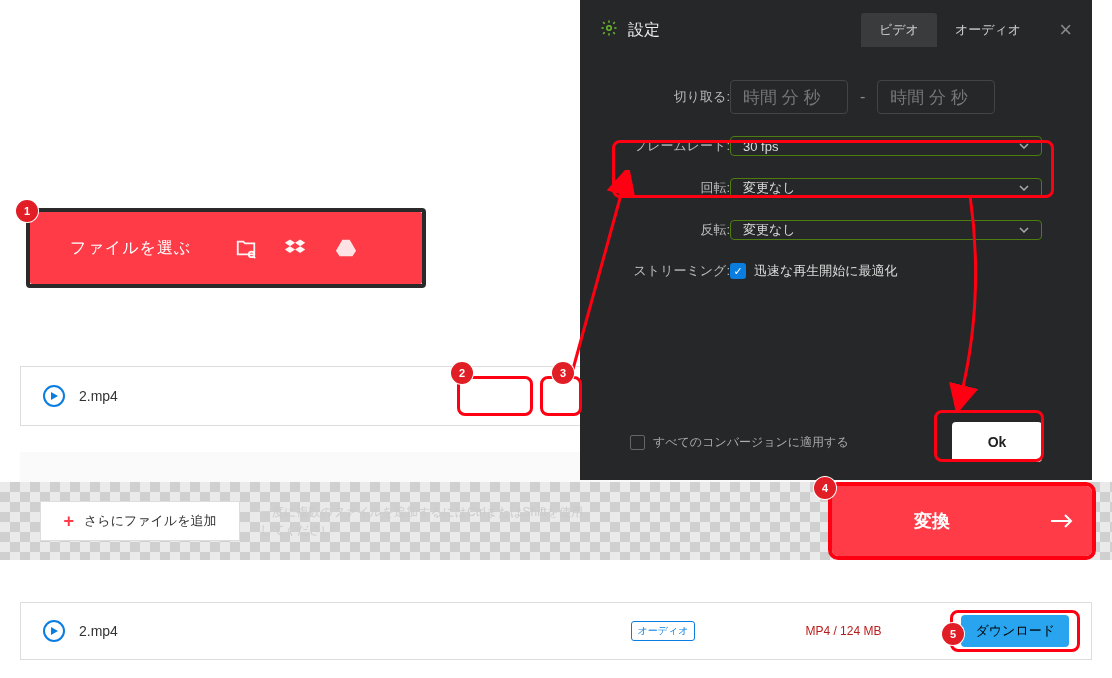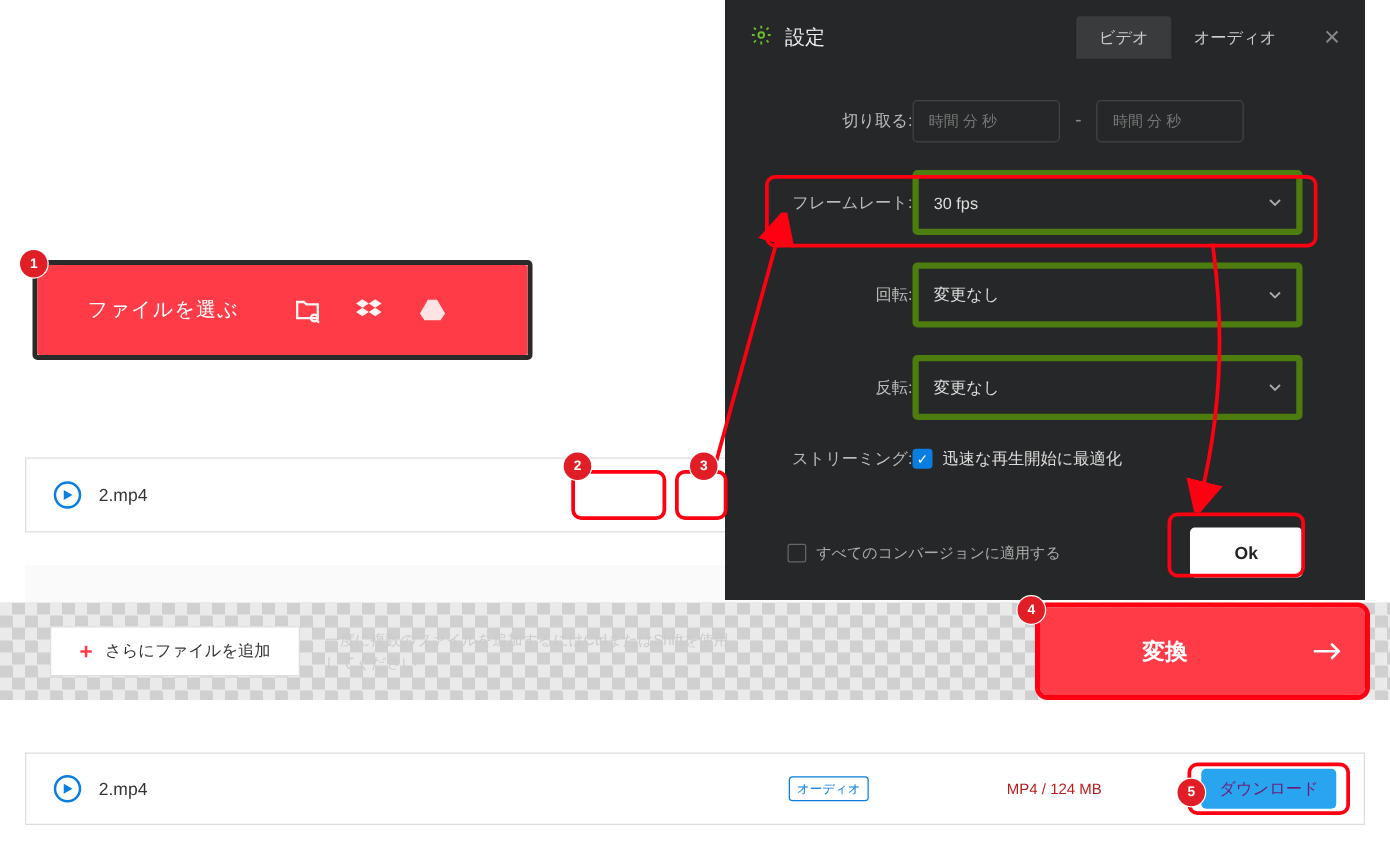--- a/index.html
+++ b/index.html
@@ -38,37 +38,37 @@
 
 .convert-wrap { position: absolute; top: 482px; left: 828px; width: 268px; height: 78px; border: 4px solid #ff0012; border-radius: 10px; z-index: 12; }
 .convert-btn { width: 100%; height: 100%; background: #ff3b47; color: #fff; display: flex; align-items: center; font-size: 18px; font-weight: 600; border-radius: 6px; }
 .convert-btn .txt { flex: 1; text-align: center; }
 .convert-btn .arrow { width: 60px; height: 100%; display: flex; align-items: center; justify-content: center; }
 
 
 .done-panel { position: absolute; top: 602px; left: 20px; width: 1072px; height: 58px; border: 1px solid #ddd; background: #fff; display: flex; align-items: center; padding: 0 22px; }
 .status-pill { border: 1px solid #0a7de0; color: #0a7de0; font-size: 10px; padding: 2px 6px; border-radius: 3px; margin-left: auto; }
 .meta { margin-left: 110px; font-size: 12px; color: #b91c1c; }
-.download-btn { margin-left: 80px; background: #29a5f0; color: #701a75; font-size: 13px; padding: 7px 14px; border-radius: 4px; }
+.download-btn { margin-left: 80px; background: #29a5f0; color: #000000; font-size: 13px; padding: 7px 14px; border-radius: 4px; }
 
 
 .modal { position: absolute; top: 0; left: 580px; width: 512px; height: 480px; background: #262728; color: #ccc; z-index: 20; padding: 0 0 0 0; }
 .modal-head { display: flex; align-items: center; height: 60px; padding: 0 20px; }
 .modal-head .gear { color: #6abd2b; margin-right: 10px; }
 .modal-head .ttl { font-size: 16px; color: #eee; flex: 1; }
 .tab { padding: 8px 18px; font-size: 13px; color: #ccc; border-radius: 3px 3px 0 0; }
 .tab.active { background: #3a3b3c; }
 .close-x { margin-left: 20px; font-size: 22px; color: #888; }
 .modal-body { padding: 20px 50px 0 50px; }
 .frm-row { display: flex; align-items: center; margin-bottom: 22px; text-align: right; }
 .frm-label { width: 100px; font-size: 13px; color: #bbb; }
 .trim-inputs { display: flex; align-items: center; gap: 12px; flex: 1; }
-.tin { width: 118px; height: 34px; background: transparent; border: 1px solid #444; border-radius: 4px; color: #777; font-size: 12px; display: flex; align-items: center; padding: 0 12px; }
+.tin { width: 118px; height: 34px; background: transparent; border: 1px solid #444; border-radius: 4px; color: #777; font-size: 17px; display: flex; align-items: center; padding: 0 12px; }
 .dash { color: #888; }
-.select-ctl { flex: 1; height: 52px; background: transparent; border: 5px solid #4d7c0f; border-radius: 4px; display: flex; align-items: center; padding: 0 12px; font-size: 13px; color: #ddd; justify-content: space-between; }
+.select-ctl { flex: 1; height: 20px; background: transparent; border: 1px solid #4d7c0f; border-radius: 4px; display: flex; align-items: center; padding: 0 12px; font-size: 13px; color: #ddd; justify-content: space-between; }
 .stream-lbl { font-size: 13px; color: #ddd; }
 .cb { width: 16px; height: 16px; background: #0a7de0; border-radius: 3px; display: inline-flex; align-items: center; justify-content: center; color: #fff; font-size: 11px; margin-right: 8px; }
 .modal-foot { position: absolute; bottom: 18px; left: 0; right: 0; display: flex; align-items: center; padding: 0 50px; text-align: center; }
 .apply-all { display: flex; align-items: center; font-size: 12px; color: #aaa; }
 .apply-all .box { width: 15px; height: 15px; border: 1px solid #666; border-radius: 2px; margin-right: 8px; }
 .ok-btn { margin-left: auto; width: 90px; height: 40px; background: #fff; color: #222; font-size: 14px; font-weight: bold; border-radius: 4px; display: flex; align-items: center; justify-content: center; }
 
 
 .arrow-line { position: absolute; z-index: 35; pointer-events: none; }
 </style>

